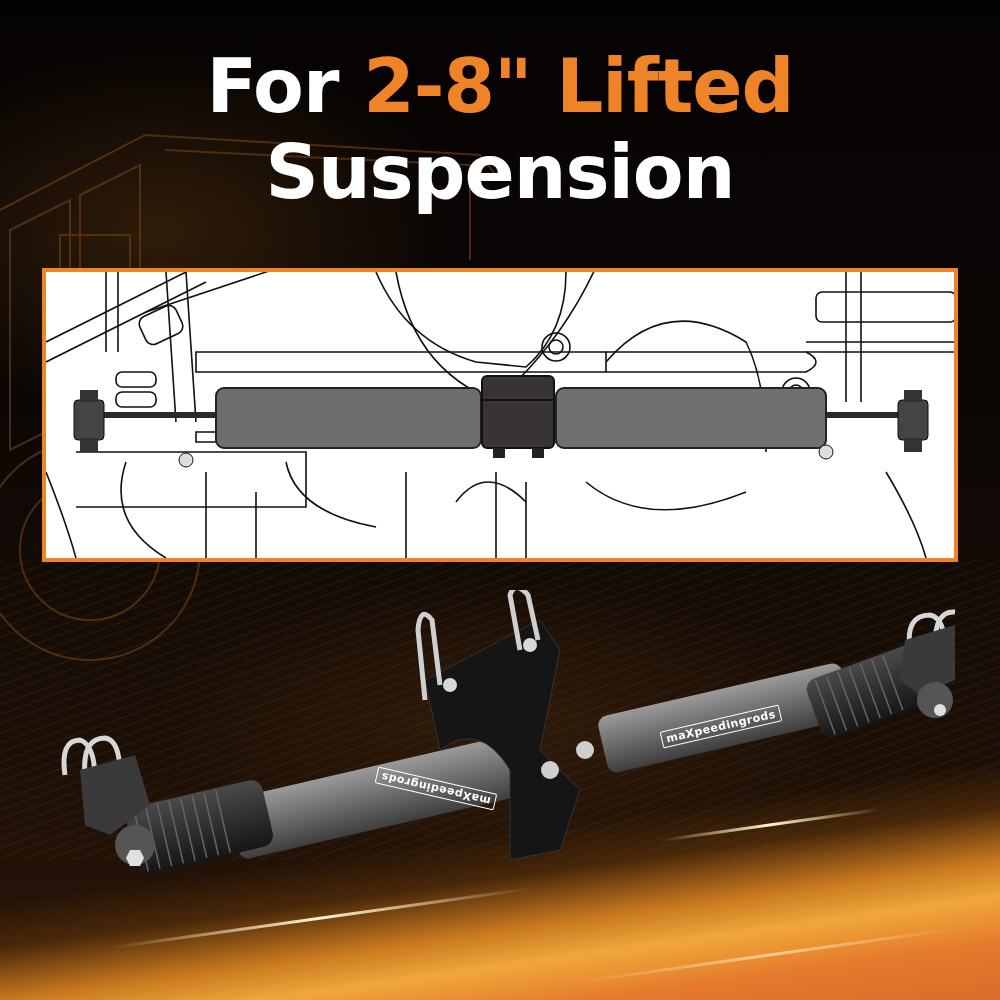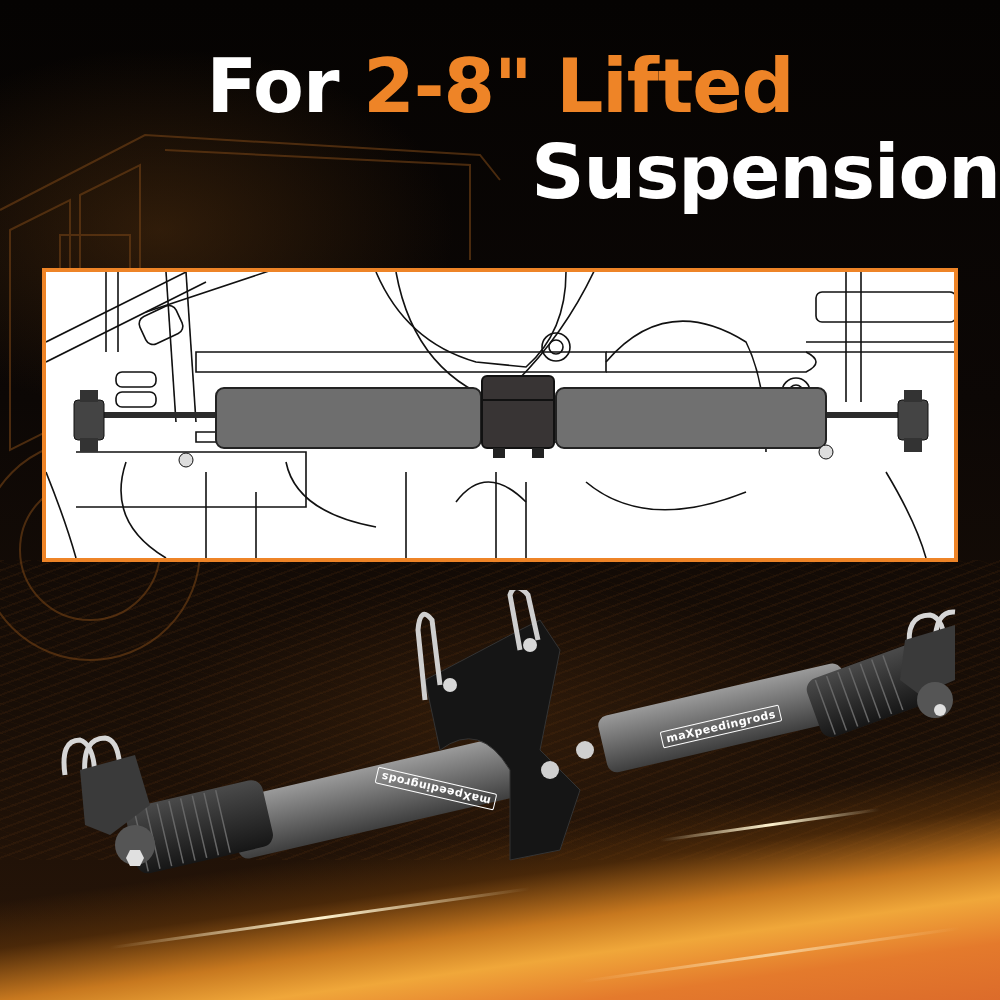--- a/index.html
+++ b/index.html
@@ -25,21 +25,21 @@
       position: absolute; left: -40px; top: 830px; width: 1100px; height: 260px;
       transform: skewY(-8deg);
       background:
         linear-gradient(180deg, transparent 0%, rgba(110,60,10,0.5) 18%, #c7781f 38%, #f0a73a 52%, #e47a2c 70%, #d9662a 100%);
     }
     .streak-line { position: absolute; height: 3px; background: linear-gradient(90deg, transparent, #fff3cf, transparent); border-radius: 2px; }
 
     .headline { position: absolute; left: 0; right: 0; top: 48px; text-align: center; font-weight: bold;
       font-family: "DejaVu Sans", sans-serif; color: #ffffff; line-height: 1.05; letter-spacing: -1px; }
     .headline .line1 { font-size: 74px; }
-    .headline .line2 { font-size: 74px; margin-top: 8px; text-align: right; }
+    .headline .line2 { font-size: 74px; margin-top: 8px; }
     .headline .accent { color: #ee8427; }
 
     .diagram-frame { position: absolute; left: 42px; top: 268px; width: 916px; height: 294px;
       border: 4px solid #ee8427; background: #ffffff; overflow: hidden; }
     .diagram-frame svg { display: block; width: 100%; height: 100%; }
 
     .product { position: absolute; left: 40px; top: 590px; width: 920px; height: 300px; }
     .product svg { width: 100%; height: 100%; display: block; }
     .brand-label { position: absolute; font-family: "DejaVu Sans", sans-serif; font-weight: bold; font-size: 11px;
       color: #ffffff; letter-spacing: 0.5px; padding: 1px 4px; border: 1px solid #ffffff; border-radius: 2px; white-space: nowrap; }

